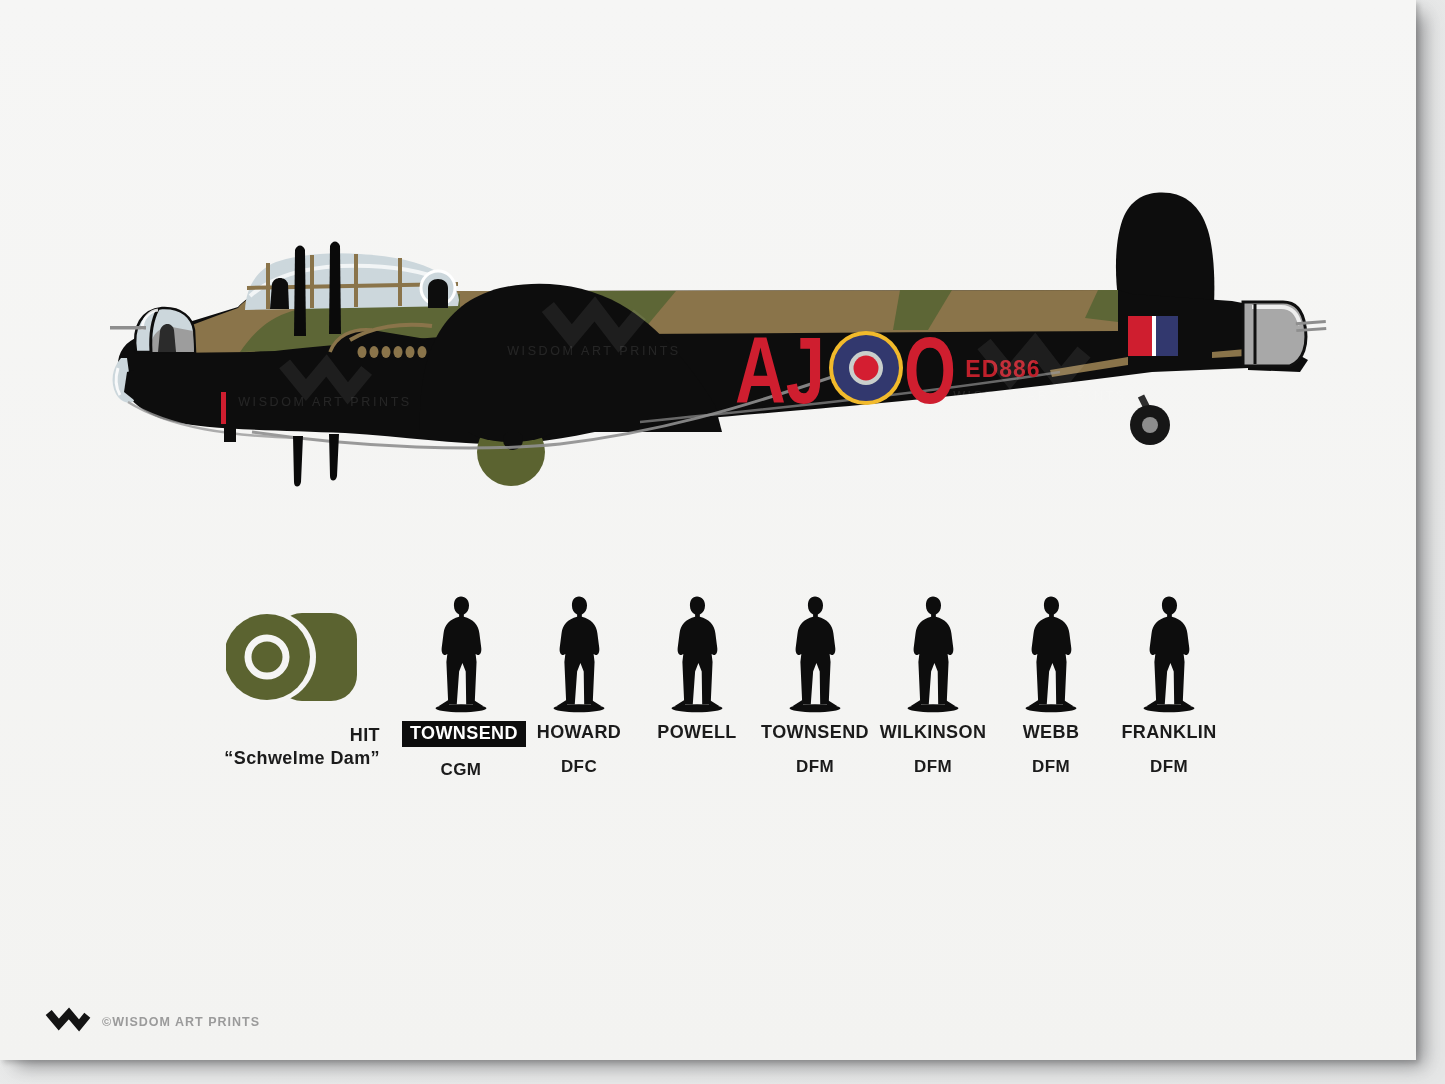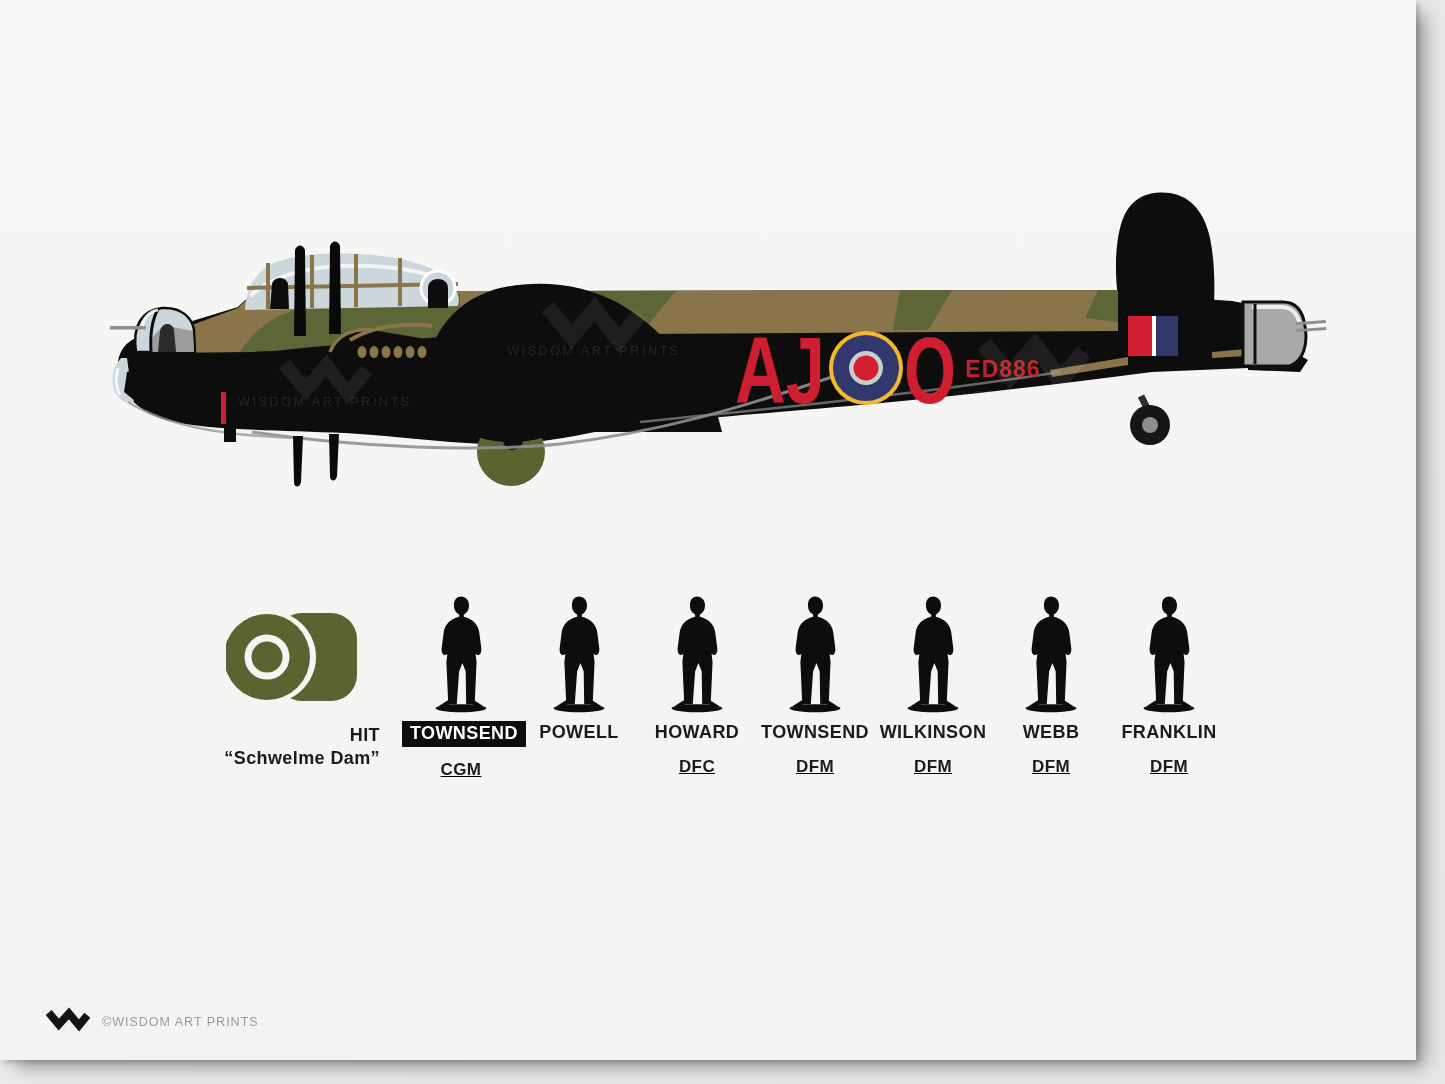--- a/index.html
+++ b/index.html
@@ -8,29 +8,29 @@
   .poster{position:absolute;left:0;top:0;width:1416px;height:1060px;background:linear-gradient(180deg,#f6f6f5,#f3f3f1);box-shadow:12px 10px 18px -4px rgba(70,70,72,.55),3px 3px 5px rgba(0,0,0,.18);}
   svg{display:block;}
   .plane-svg{position:absolute;left:0;top:0;pointer-events:none;}
 
   
   .hit-block{position:absolute;left:204px;top:612px;width:176px;text-align:right;}
   .hit-bomb{margin:0 auto;}
   .lbl{font-weight:700;font-size:18px;line-height:23px;color:#1b1b1b;letter-spacing:.4px;}
   .hit-block .lbl.first{margin-top:22px;}
   .crew-row{position:absolute;left:402px;top:595px;width:826px;display:flex;}
-  .crew{width:118px;text-align:center;text-decoration:underline;}
+  .crew{width:118px;text-align:center;}
   .fig{margin:0 auto;}
   .crew-name{display:inline-block;font-weight:700;font-size:18px;line-height:23px;color:#1b1b1b;letter-spacing:.4px;margin-top:7px;}
   .crew-name.hl{background:#0d0d0d;color:#ffffff;padding:1px 8px 2px 8px;}
   .crew-award{font-weight:700;font-size:17px;line-height:22px;color:#1b1b1b;letter-spacing:.4px;margin-top:12px;min-height:22px;}
 
   
   .footer-left{position:absolute;left:45px;bottom:28px;display:flex;align-items:center;gap:11px;}
-  .brand-text{font-size:12.5px;color:#9b9b9b;letter-spacing:1px;font-weight:400;padding-top:6px;}
+  .brand-text{font-size:12.5px;color:#9b9b9b;letter-spacing:1px;font-weight:700;padding-top:6px;}
   .footer-right{position:absolute;right:42px;bottom:26px;text-align:right;}
   .fr-title{font-weight:700;font-size:20px;color:#2d2d2d;letter-spacing:.3px;word-spacing:6px;}
   .fr-sub{font-size:13.5px;color:#acacac;margin-top:3px;letter-spacing:.2px;}
 </style>
 </head>
 <body>
 
 <div class="stage">
   <div class="poster">
 
@@ -215,29 +215,29 @@
         <svg class="fig" width="66" height="119" viewBox="0 0 70 126">
             <use href="#crew-fig"></use>
           </svg>
         <div><span class="crew-name hl">TOWNSEND</span></div>
         <div class="crew-award">CGM</div>
       </div>
       <div class="crew">
         <svg class="fig" width="66" height="119" viewBox="0 0 70 126">
             <use href="#crew-fig"></use>
           </svg>
+        <div><span class="crew-name">HOWARD</span></div>
+        <div class="crew-award">DFC</div>
+      </div>
+      <div class="crew">
+        <svg class="fig" width="66" height="119" viewBox="0 0 70 126">
+            <use href="#crew-fig"></use>
+          </svg>
         <div><span class="crew-name">POWELL</span></div>
         <div class="crew-award"></div>
-      </div>
-      <div class="crew">
-        <svg class="fig" width="66" height="119" viewBox="0 0 70 126">
-            <use href="#crew-fig"></use>
-          </svg>
-        <div><span class="crew-name">HOWARD</span></div>
-        <div class="crew-award">DFC</div>
       </div>
       <div class="crew">
         <svg class="fig" width="66" height="119" viewBox="0 0 70 126">
             <use href="#crew-fig"></use>
           </svg>
         <div><span class="crew-name">TOWNSEND</span></div>
         <div class="crew-award">DFM</div>
       </div>
       <div class="crew">
         <svg class="fig" width="66" height="119" viewBox="0 0 70 126">

